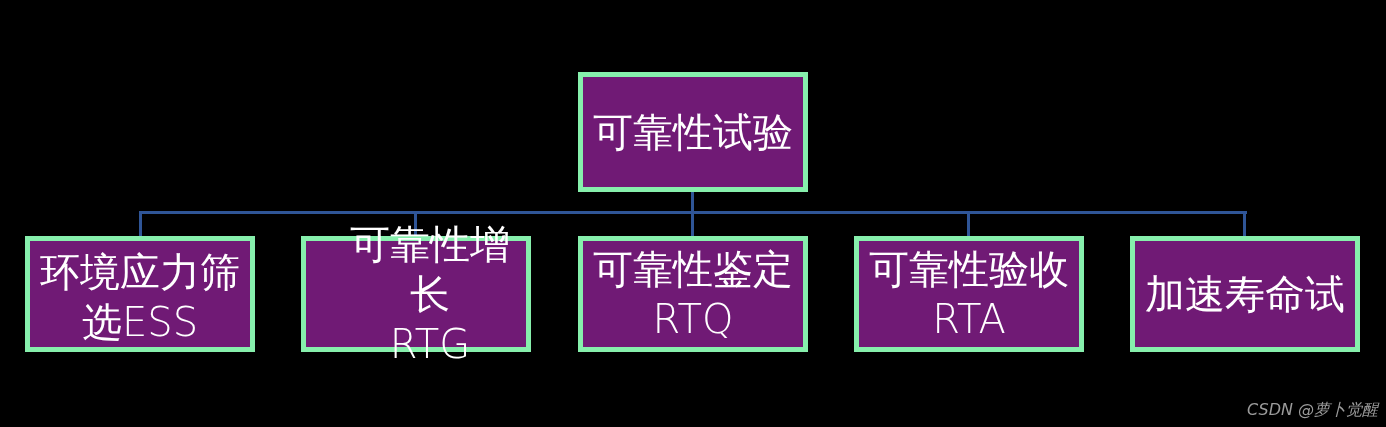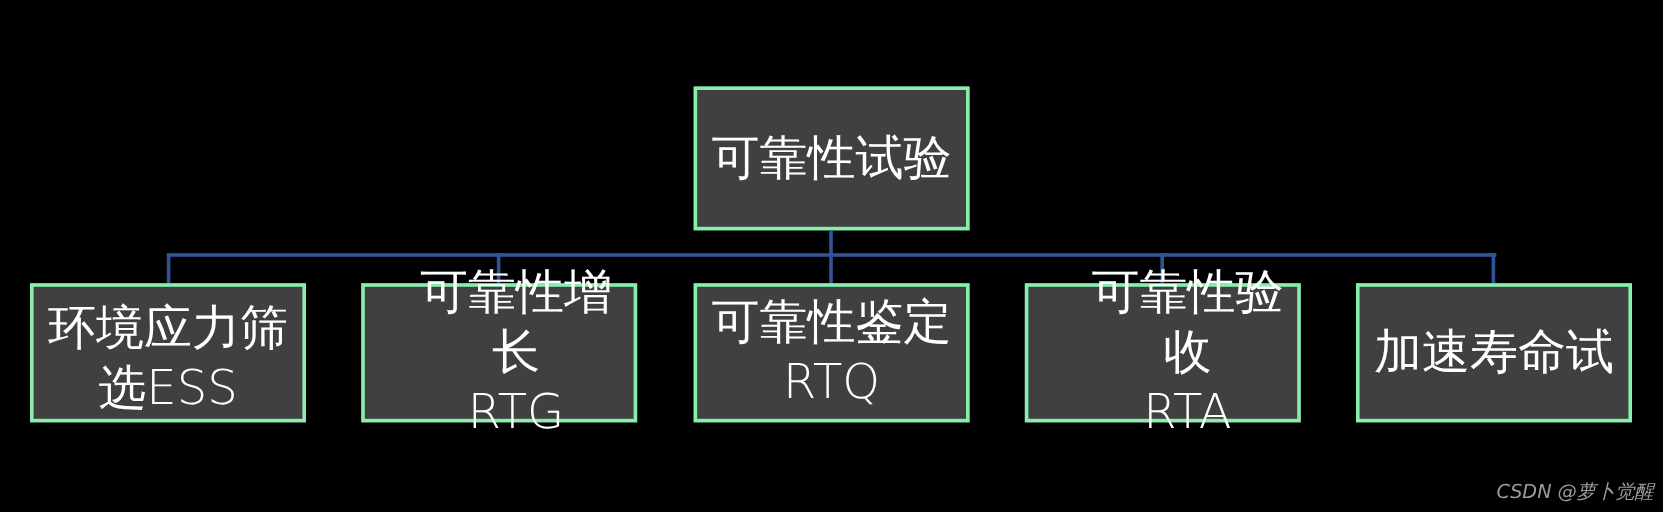--- a/index.html
+++ b/index.html
@@ -11,22 +11,22 @@
   .stage {
     position: relative;
     width: 1386px;
     height: 427px;
     background: #000000;
     overflow: hidden;
   }
   .node {
     position: absolute;
     box-sizing: border-box;
-    background: #404040;
-    border: 3px solid #86efac;
+    background: #701a75;
+    border: 5px solid #86efac;
     color: #FFFFFF;
     display: flex;
     flex-direction: column;
     align-items: center;
     justify-content: center;
     text-align: center;
     font-size: 40px;
     font-weight: 300;
     line-height: 1.25;
   }
@@ -37,21 +37,21 @@
     height: 120px;
   }
   .node-child {
     top: 236px;
     width: 230px;
     height: 116px;
   }
   .node-child-0 { left: 25px; justify-content: flex-end; }
   .node-child-1 { left: 301px; padding-left: 28px; }
   .node-child-2 { left: 578px; }
-  .node-child-3 { left: 854px; padding-left: 41px; }
+  .node-child-3 { left: 854px; }
   .node-child-4 { left: 1130px; }
   .connector {
     position: absolute;
     background: #2F5597;
   }
   .conn-stub-root {
     left: 691px;
     top: 192px;
     width: 3px;
     height: 21px;

